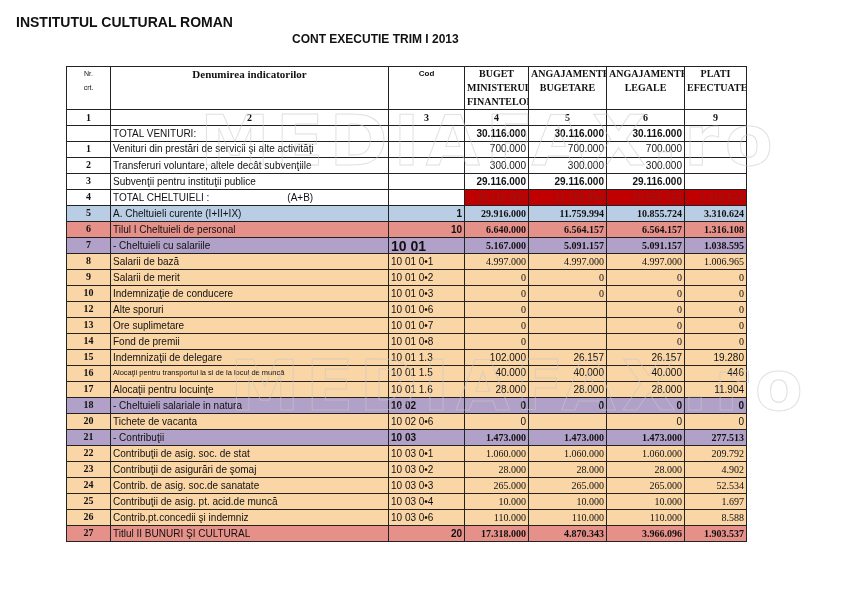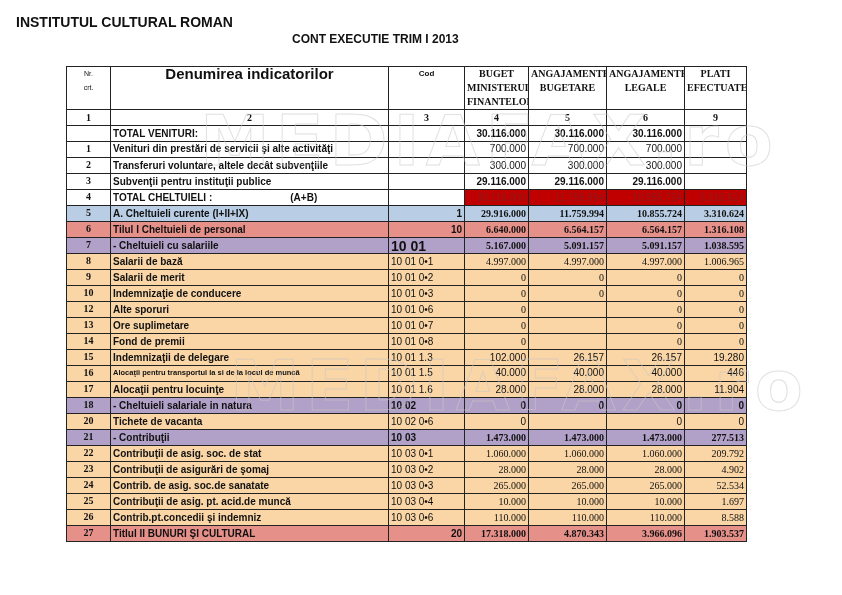--- a/index.html
+++ b/index.html
@@ -2,26 +2,26 @@
 <html><head>
 <meta charset="utf-8">
 <style>
   html, body { margin:0; padding:0; background:#ffffff; }
   body { width:842px; height:595px; position:relative; overflow:hidden; font-family:"Liberation Sans", sans-serif; color:#111; }
   .org { position:absolute; left:16px; top:14px; font-size:14px; font-weight:bold; }
   .title { position:absolute; left:292px; top:32px; font-size:12px; font-weight:bold; }
   table.grid { position:absolute; left:66px; top:66px; border-collapse:collapse; table-layout:fixed; width:680px; }
   table.grid td { border:1px solid #222; padding:0 2px; font-size:10px; height:15px; line-height:14px; overflow:hidden; white-space:nowrap; }
   .hdr td { font-family:"Liberation Serif", serif; font-weight:bold; font-size:7.5px; text-align:center; vertical-align:top; line-height:15px; }
-  .hdr td.denum { font-family:Liberation Sans, sans-serif; font-size:15px; }
+  .hdr td.denum { font-family:Liberation Serif, serif; font-size:11px; }
   .hdr td.nr { font-family:"Liberation Sans", sans-serif; font-weight:normal; font-size:7px; }
   .hdr td.cod { font-family:"Liberation Sans", sans-serif; font-size:8px; }
   .idx td { font-family:"Liberation Serif", serif; font-size:7px; text-align:center; font-weight:bold; height:9px; line-height:9px; }
   td.nrc { text-align:center; font-family:"Liberation Serif", serif; font-size:7px; font-weight:bold; vertical-align:top; }
-  td.name { font-weight:bold; font-size:10px; }
+  td.name { font-weight:normal; font-size:10px; }
   td.code { font-size:8px; }
   td.num { text-align:right; font-family:"Liberation Serif", serif; font-size:9.5px; }
   td.numsans { text-align:right; font-size:9.5px; }
   .b { font-weight:bold; }
   .tall td { height:28px; vertical-align:top; }
   .r-white td { background:#ffffff; }
   .r-blue td { background:#b9cde5; }
   .r-salmon td { background:#e6908a; }
   .r-purple td { background:#b1a0c7; }
   .r-tan td { background:#fad5a5; }

